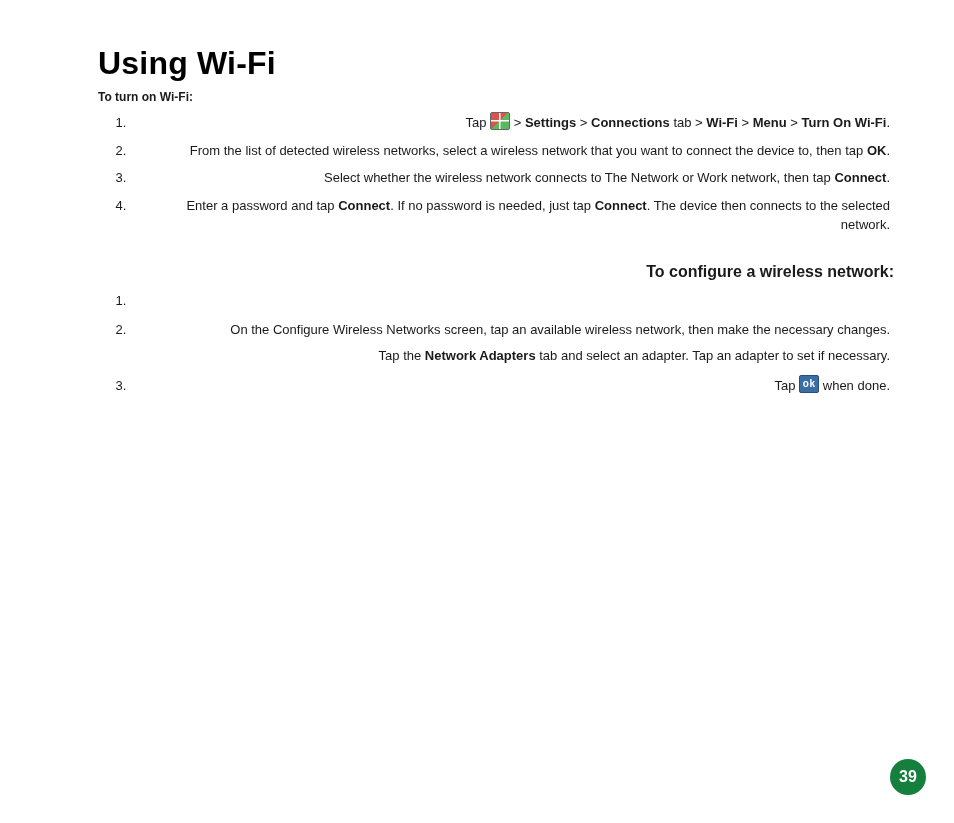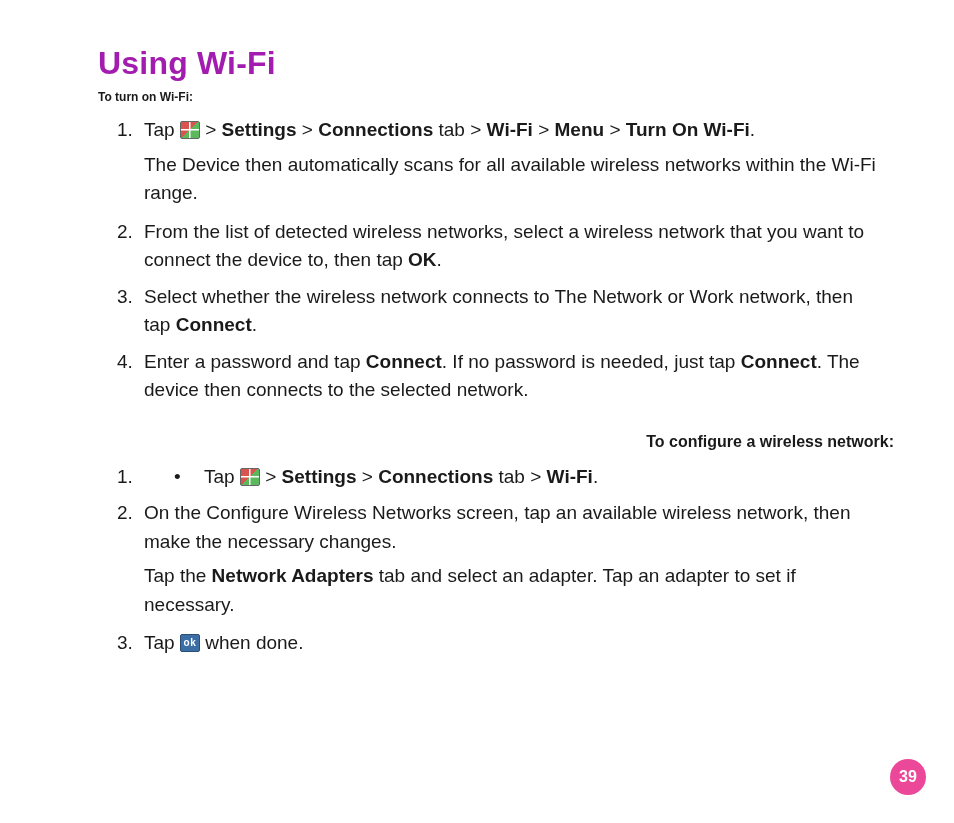--- a/index.html
+++ b/index.html
@@ -13,40 +13,41 @@
     position: relative;
     box-sizing: border-box;
   }
   .page {
     padding: 45px 60px 0 98px;
     box-sizing: border-box;
   }
   h1 {
     font-size: 32px;
     font-weight: bold;
-    color: #a21caf;
+    color: #000000;
     margin: 0 0 8px 0;
     letter-spacing: 0.2px;
   }
   .subhead {
     font-weight: bold;
     font-size: 12px;
     margin: 4px 0 8px 0;
   }
   .subhead2 {
     font-weight: bold;
     font-size: 16px;
     margin: 28px 0 10px 0;
     text-align: right;
   }
   ol {
-    margin: 12px;
+    margin: 4px;
     padding-left: 28px;
-    font-size: 19px;
+    font-size: 13px;
     line-height: 1.5;
+    text-align: right;
   }
   ol > li {
     margin-bottom: 8px;
     padding-left: 6px;
   }
   .para {
     margin: 6px 0 10px 0;
   }
   .bullets {
     list-style: none;
@@ -120,21 +121,21 @@
     line-height: 16px;
     letter-spacing: 0.5px;
   }
   .b { font-weight: bold; }
   .pagenum {
     position: absolute;
     right: 28px;
     bottom: 28px;
     width: 36px;
     height: 36px;
-    background: #ec4899;
+    background: #15803d;
     color: #fff;
     border-radius: 50%;
     font-weight: bold;
     font-size: 16px;
     display: flex;
     align-items: center;
     justify-content: center;
   }
   .flow span { white-space: pre-wrap; }
 </style>
@@ -144,41 +145,37 @@
 <div class="page">
   <h1>Using Wi-Fi</h1>
 
   <div class="subhead">To turn on Wi-Fi:</div>
 
   <ol>
     <li>
       <span class="flow">
         <span>Tap </span><span class="icon win"></span><span> &gt; </span><span class="b">Settings</span><span> &gt; </span><span class="b">Connections</span><span> tab &gt; </span><span class="b">Wi-Fi</span><span> &gt; </span><span class="b">Menu</span><span> &gt; </span><span class="b">Turn On Wi-Fi</span><span>.</span>
       </span>
-      <div class="para">The Device then automatically scans for all available wireless networks within the Wi-Fi range.</div>
     </li>
     <li>
       <span>From the list of detected wireless networks, select a wireless network that you want to connect the device to, then tap </span><span class="b">OK</span><span>.</span>
     </li>
     <li>
       <span>Select whether the wireless network connects to The Network or Work network, then tap </span><span class="b">Connect</span><span>.</span>
     </li>
     <li>
       <span>Enter a password and tap </span><span class="b">Connect</span><span>. If no password is needed, just tap </span><span class="b">Connect</span><span>. The device then connects to the selected network.</span>
     </li>
   </ol>
 
   <div class="subhead2">To configure a wireless network:</div>
 
   <ol>
     <li>
       <ul class="bullets">
-        <li>
-          <span>Tap </span><span class="icon win"></span><span> &gt; </span><span class="b">Settings</span><span> &gt; </span><span class="b">Connections</span><span> tab &gt; </span><span class="b">Wi-Fi</span><span>.</span>
-        </li>
       </ul>
     </li>
     <li>
       <span>On the Configure Wireless Networks screen, tap an available wireless network, then make the necessary changes.</span>
       <div class="para">
         <span>Tap the </span><span class="b">Network Adapters</span><span> tab and select an adapter. Tap an adapter to set if necessary.</span>
       </div>
     </li>
     <li>
       <span>Tap </span><span class="icon ok"></span><span> when done.</span>

